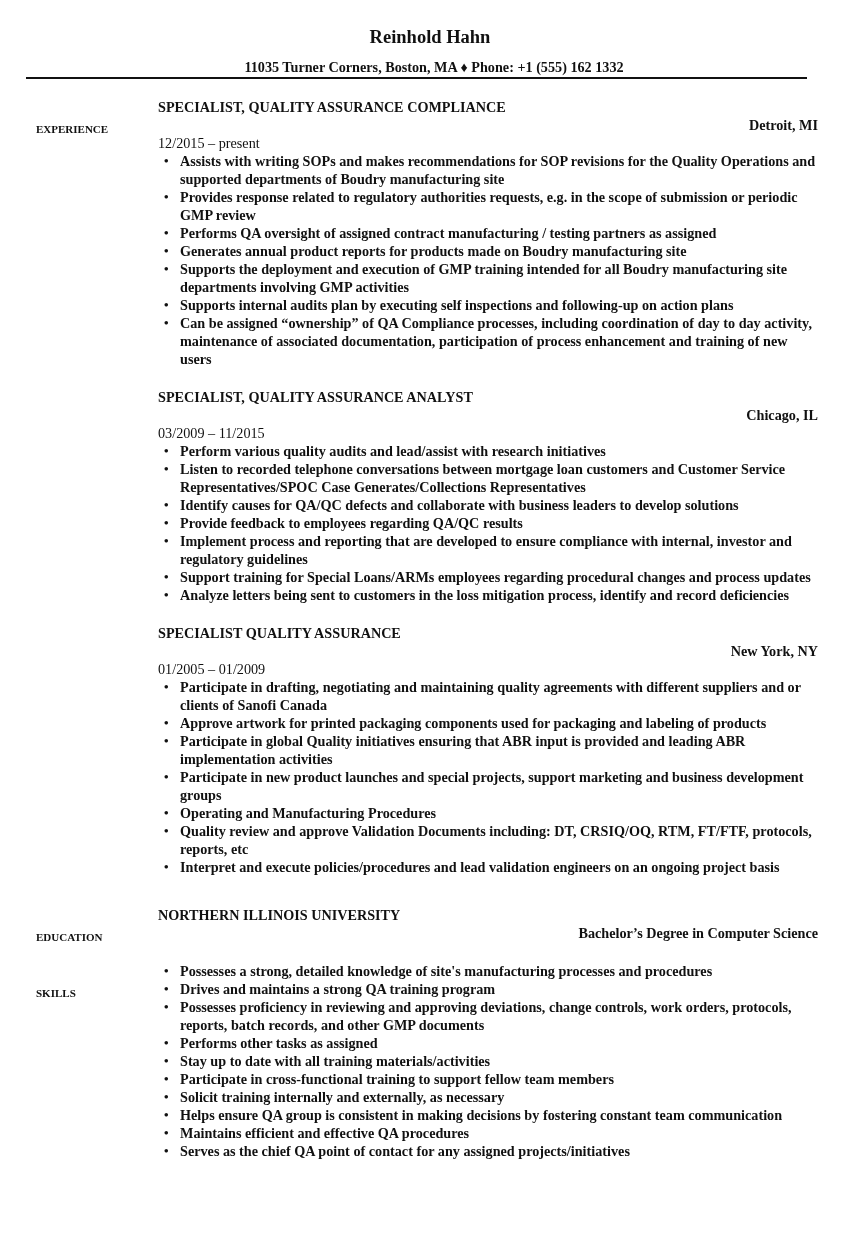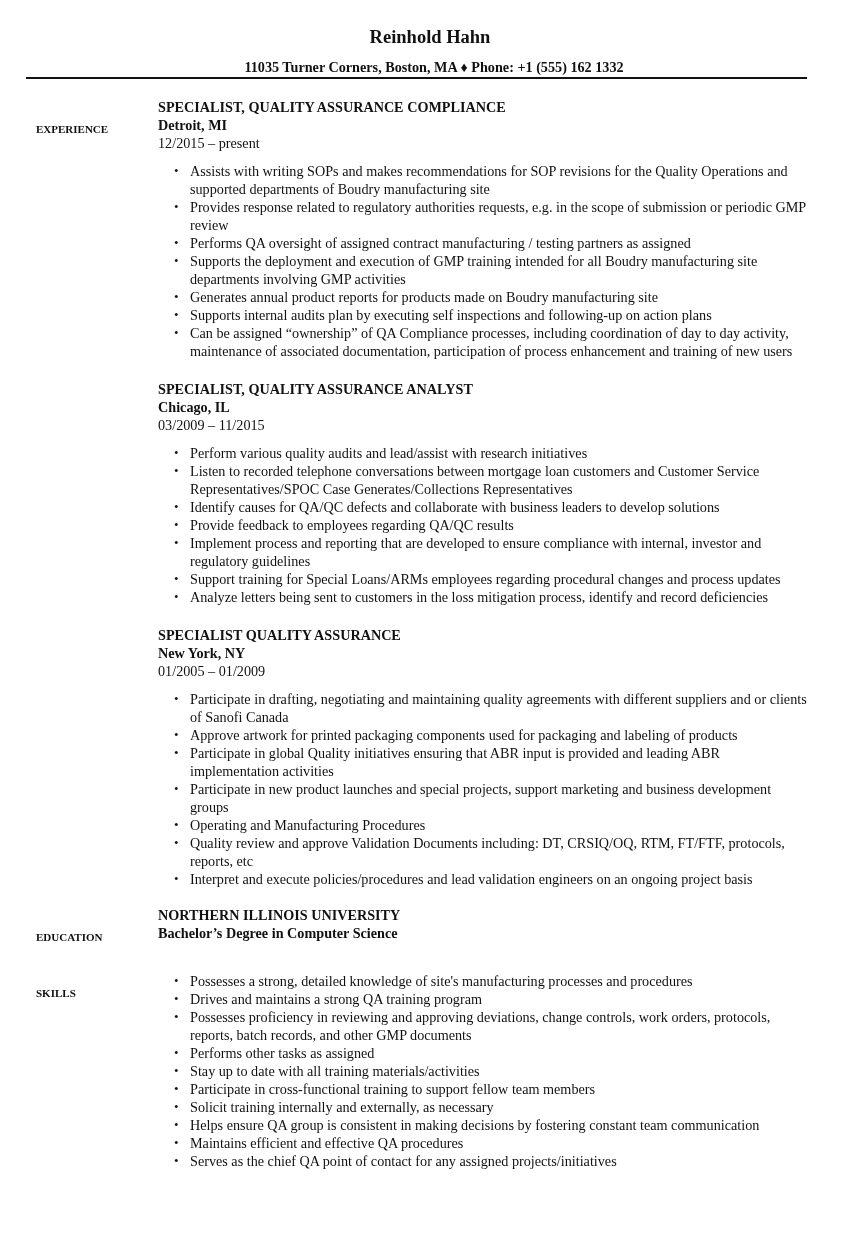--- a/index.html
+++ b/index.html
@@ -21,22 +21,22 @@
   .rule {
     position: absolute; top: 77px; left: 26px; width: 781px; height: 2px; background: #111;
   }
   .section { position: absolute; left: 0; width: 860px; }
   .section-label {
     position: absolute; left: 36px; top: 0; font-weight: bold; font-size: 11px; margin-top: 22px;
   }
   .section-body { position: absolute; left: 158px; top: 0; width: 660px; }
   .job { margin-bottom: 20px; }
   .job-title { font-weight: bold; font-size: 14.2px; }
-  .job-loc { font-weight: bold; }
-  ul { margin: 10px; padding: 0; list-style: none; }
+  .job-loc { font-weight: bold; text-align: right; }
+  ul { margin: 0; padding: 0; list-style: none; font-weight: bold; }
   li { position: relative; padding-left: 22px; }
   li::before {
     content: "\2022"; position: absolute; left: 6px; top: 0; font-size: 13px;
   }
 </style>
 </head>
 <body>
 
 <div class="name">Reinhold Hahn</div>
 <div class="contact">11035 Turner Corners, Boston, MA ♦ Phone: +1 (555) 162 1332</div>
@@ -47,22 +47,22 @@
   <div class="section-body">
 
     <div class="job">
       <div class="job-title">SPECIALIST, QUALITY ASSURANCE COMPLIANCE</div>
       <div class="job-loc">Detroit, MI</div>
       <div>12/2015 – present</div>
       <ul>
         <li>Assists with writing SOPs and makes recommendations for SOP revisions for the Quality Operations and supported departments of Boudry manufacturing site</li>
         <li>Provides response related to regulatory authorities requests, e.g. in the scope of submission or periodic GMP review</li>
         <li>Performs QA oversight of assigned contract manufacturing / testing partners as assigned</li>
+        <li>Generates annual product reports for products made on Boudry manufacturing site</li>
         <li>Supports the deployment and execution of GMP training intended for all Boudry manufacturing site departments involving GMP activities</li>
-        <li>Generates annual product reports for products made on Boudry manufacturing site</li>
         <li>Supports internal audits plan by executing self inspections and following-up on action plans</li>
         <li>Can be assigned “ownership” of QA Compliance processes, including coordination of day to day activity, maintenance of associated documentation, participation of process enhancement and training of new users</li>
       </ul>
     </div>
 
     <div class="job">
       <div class="job-title">SPECIALIST, QUALITY ASSURANCE ANALYST</div>
       <div class="job-loc">Chicago, IL</div>
       <div>03/2009 – 11/2015</div>
       <ul>

